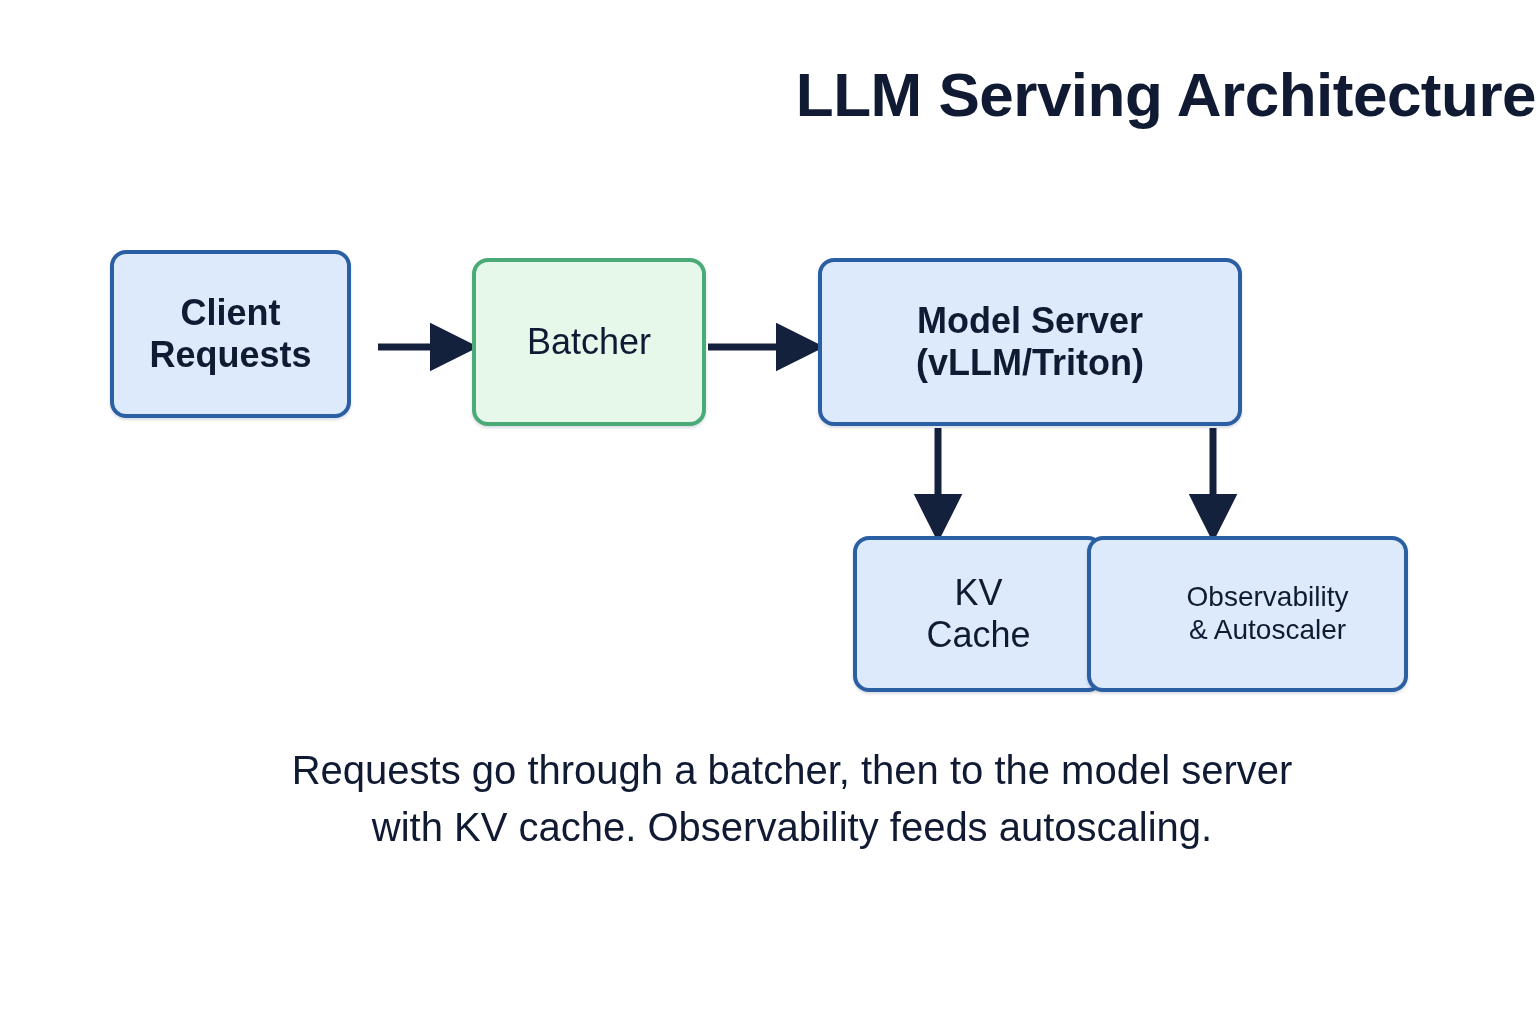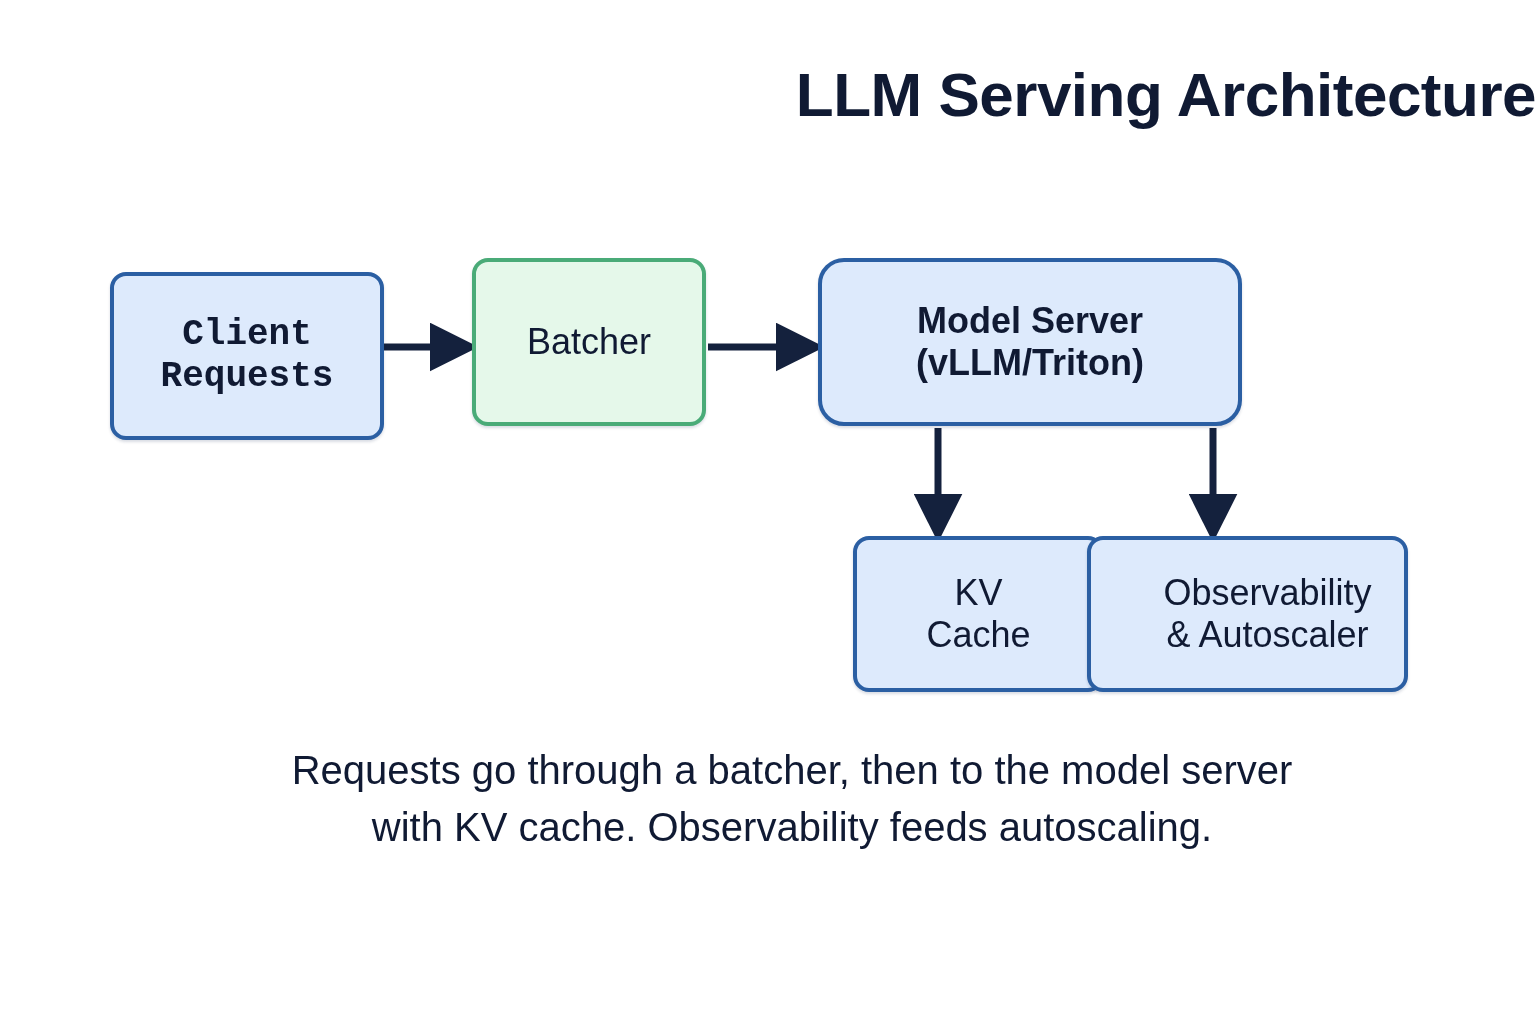--- a/index.html
+++ b/index.html
@@ -53,25 +53,25 @@
   }
   .node.blue {
     background: #ddeafc;
     border: 4px solid #2b5fa3;
   }
   .node.green {
     background: #e5f8ea;
     border: 4px solid #4aab78;
   }
 
-  #node-client    { left: 110px; top: 272px; width: 274px; height: 168px; font-size: 36px; font-weight: 700; font-family: Liberation Mono, monospace; }
+  #node-client    { left: 110px; top: 250px; width: 241px; height: 168px; font-size: 36px; font-weight: 700; }
   #node-batcher   { left: 472px; top: 258px; width: 234px; height: 168px; font-size: 36px; font-weight: 400; }
-  #node-server    { left: 818px; top: 258px; width: 424px; height: 168px; font-size: 36px; font-weight: 600; border-radius: 26px; }
+  #node-server    { left: 818px; top: 258px; width: 424px; height: 168px; font-size: 36px; font-weight: 600; }
   #node-kv        { left: 853px; top: 536px; width: 251px; height: 156px; font-size: 36px; font-weight: 500; }
-  #node-observ    { left: 1087px; top: 536px; width: 321px; height: 156px; font-size: 36px; font-weight: 500; padding-left: 40px; }
+  #node-observ    { left: 1087px; top: 536px; width: 321px; height: 156px; font-size: 28px; font-weight: 500; padding-left: 40px; }
 
   
   #arrows {
     position: absolute;
     left: 0; top: 0;
     width: 1536px;
     height: 1024px;
     pointer-events: none;
   }
 

